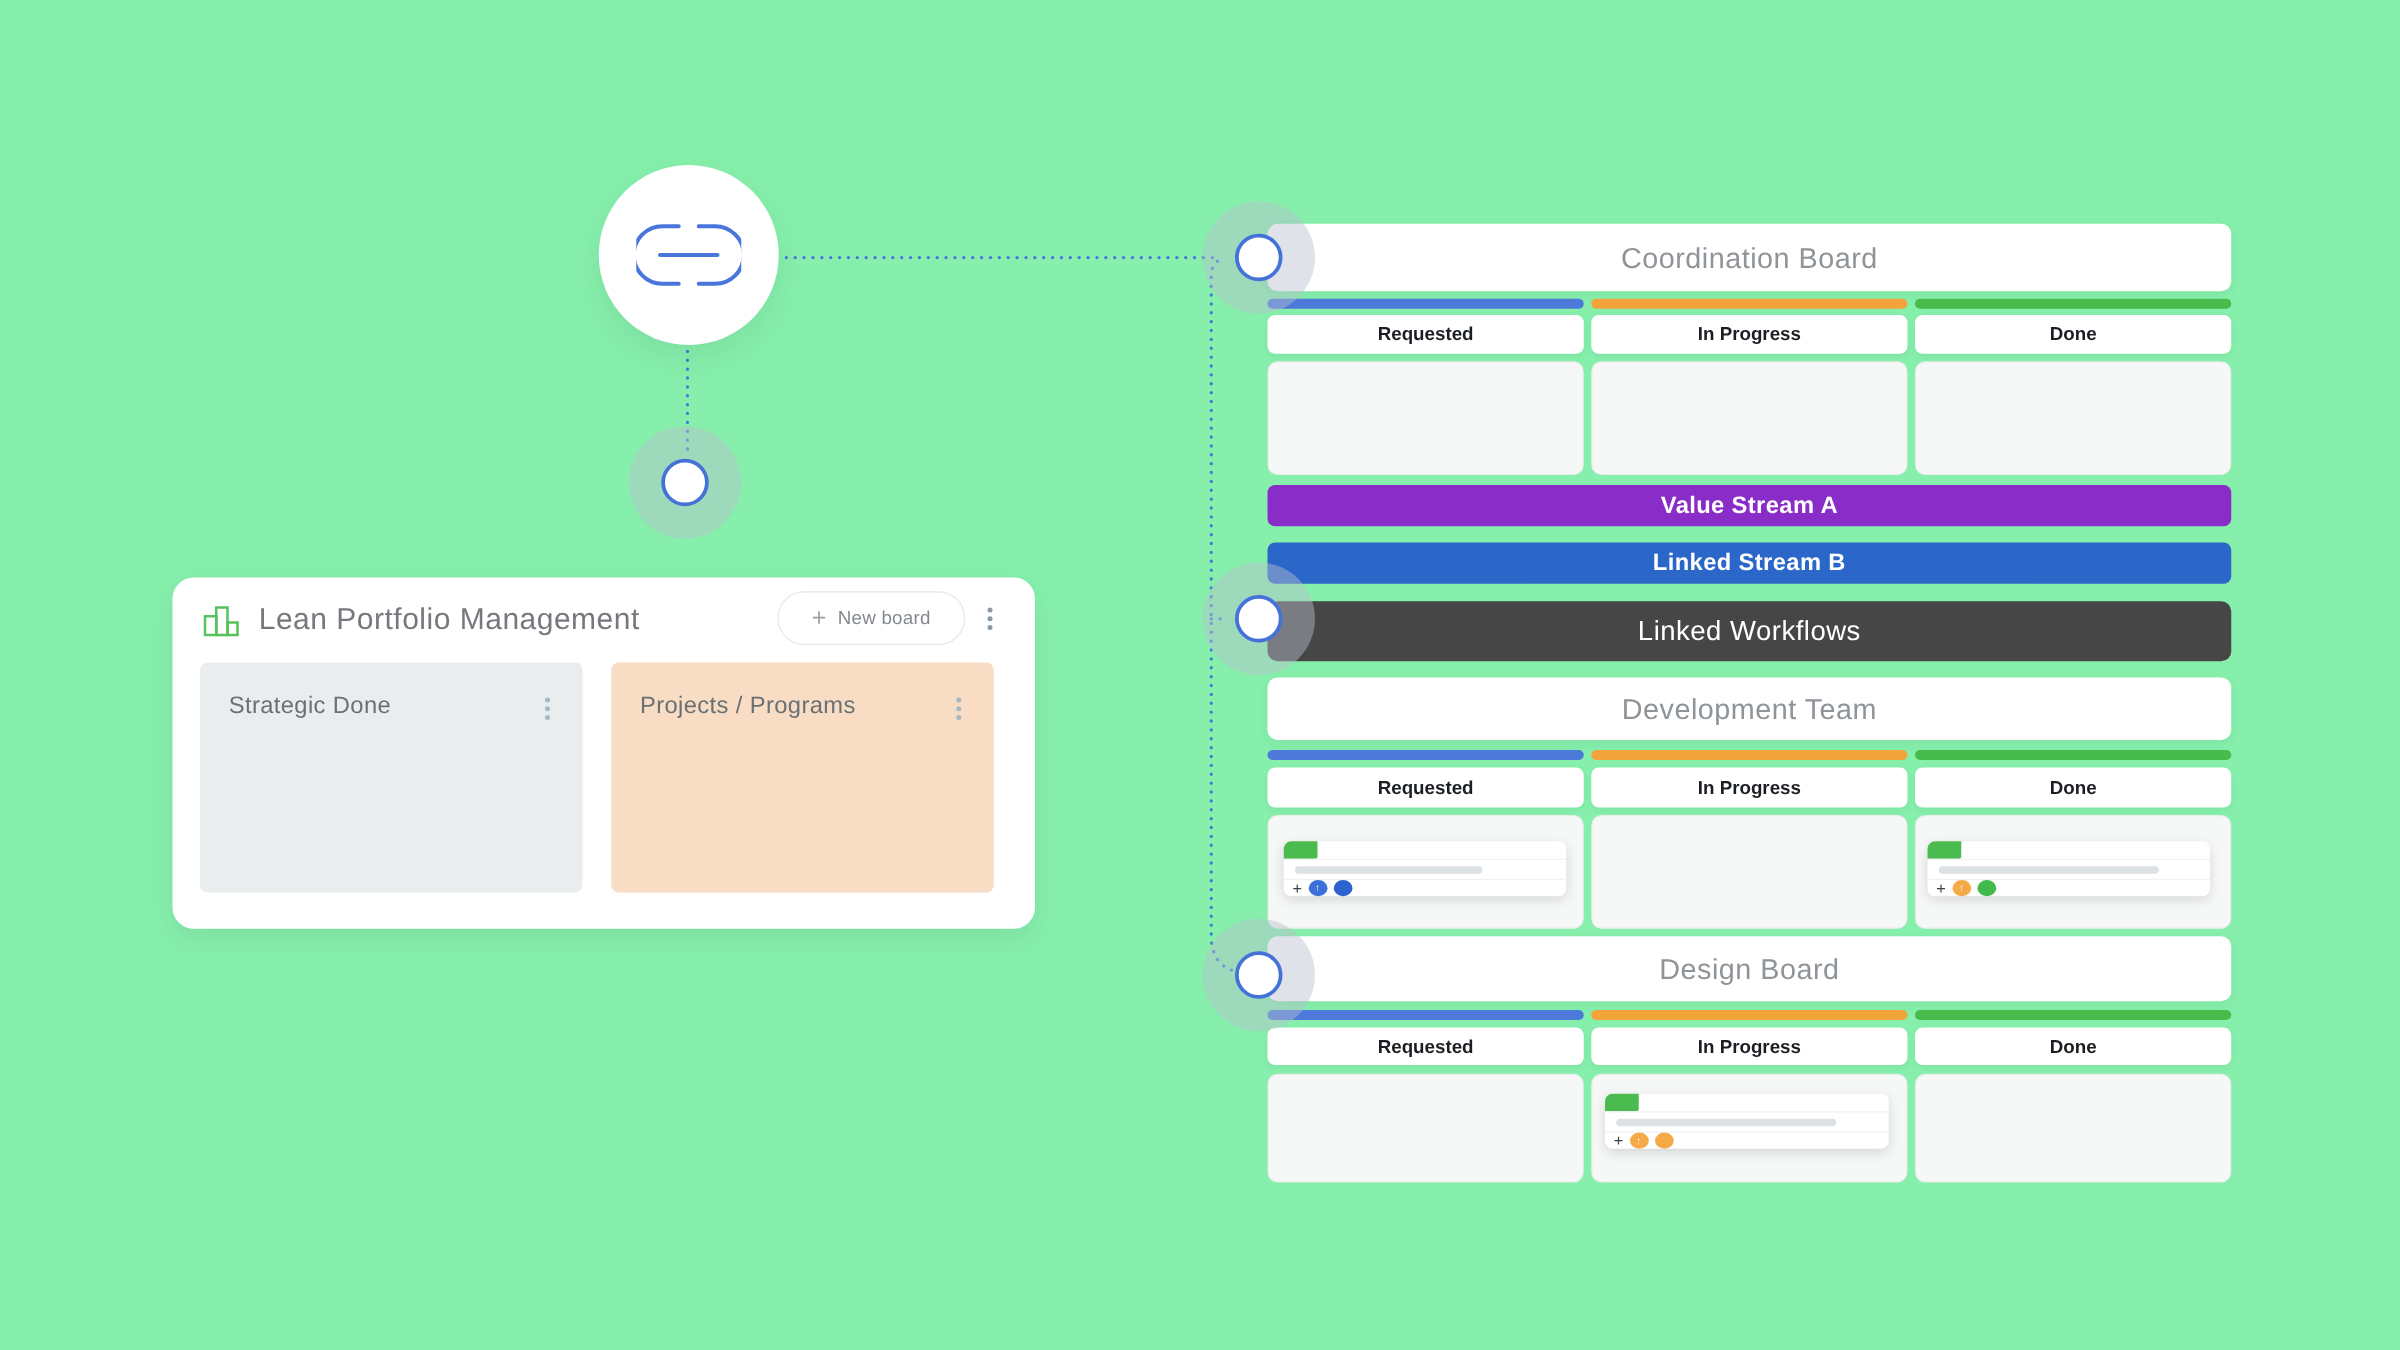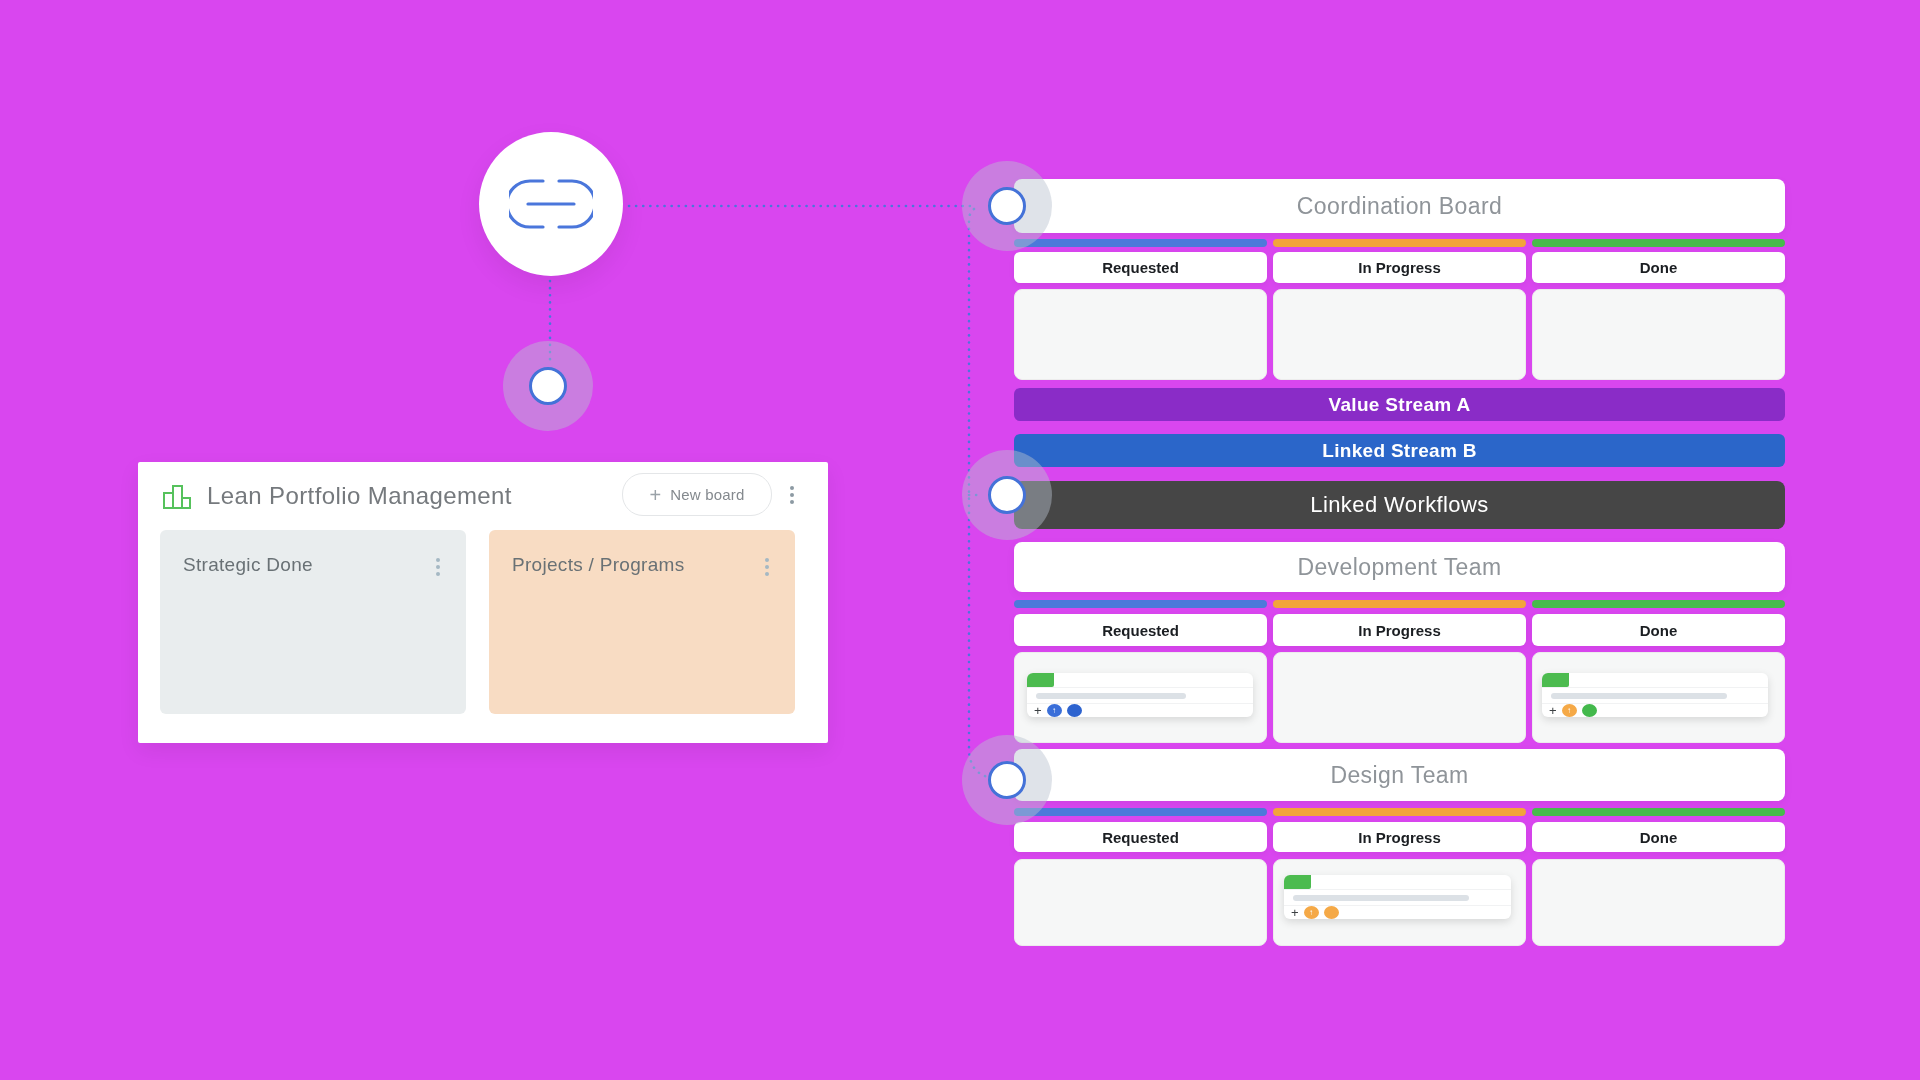--- a/index.html
+++ b/index.html
@@ -1,37 +1,37 @@
 <!DOCTYPE html>
 <html><head>
 <meta charset="utf-8">
 <style>
   html,body{margin:0;padding:0;}
   .stage{
     position:relative;width:1920px;height:1080px;overflow:hidden;
-    background:#d946ef;
+    background:#86efac;
     font-family:"Liberation Sans", sans-serif;
   }
   svg.connectors{position:absolute;left:0;top:0;pointer-events:none;}
 
   
   .node{position:absolute;width:90px;height:90px;border-radius:50%;
     background:rgba(184,193,207,0.45);
     display:flex;align-items:center;justify-content:center;}
   .node-core{width:32px;height:32px;border-radius:50%;background:#fff;
     border:3px solid #4472d8;}
 
   
   .link-circle{position:absolute;left:479px;top:132px;width:144px;height:144px;
     border-radius:50%;background:#fff;box-shadow:0 10px 26px rgba(0,0,0,0.07);
     display:flex;align-items:center;justify-content:center;}
 
   
   .lpm{position:absolute;left:138px;top:462px;width:690px;height:281px;
-    background:#fff;border-radius:2px;box-shadow:0 8px 22px rgba(0,0,0,0.07);text-decoration:underline;}
+    background:#fff;border-radius:17px;box-shadow:0 8px 22px rgba(0,0,0,0.07);text-decoration:underline;}
   .lpm-header{position:absolute;left:24px;top:13px;height:42px;display:flex;align-items:center;}
   .lpm-icon{margin-right:15px;display:block;}
   .lpm-title{font-size:24px;color:#75797d;letter-spacing:0.4px;white-space:nowrap;}
   .new-board{position:absolute;left:484px;top:11px;width:148px;height:41px;
     background:#fff;border:1px solid #e4e6e8;border-radius:21px;
     display:flex;align-items:center;justify-content:center;gap:9px;cursor:pointer;}
   .new-board .plus{font-size:20px;color:#9aa2a8;line-height:1;}
   .new-board .nb-label{font-size:15px;color:#84898e;letter-spacing:0.2px;}
   .kebab{display:flex;flex-direction:column;gap:3px;padding:4px;cursor:pointer;}
   .kebab i{width:4px;height:4px;border-radius:50%;background:#8d9aa3;display:block;}
@@ -175,21 +175,21 @@
             <span class="avatar" style="background-color: rgb(245, 169, 71);">
                 <span>↑</span>
               </span>
             <span class="avatar" style="background-color: rgb(67, 185, 76);"></span>
           </div>
         </div>
       </div>
     </div>
 
     <div class="board-title t3">
-      <span>Design Team</span>
+      <span>Design Board</span>
     </div>
     <div class="grid3 bar-row br2">
       <div class="bar" style="background-color: rgb(76, 121, 218);"></div>
       <div class="bar" style="background-color: rgb(242, 164, 59);"></div>
       <div class="bar" style="background-color: rgb(71, 187, 76);"></div>
     </div>
     <div class="grid3 hr3">
       <div class="head-cell">Requested</div>
       <div class="head-cell">In Progress</div>
       <div class="head-cell">Done</div>

